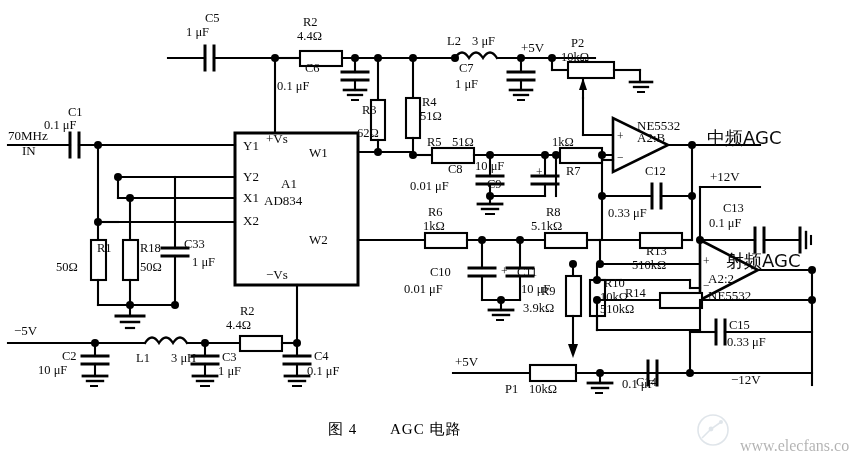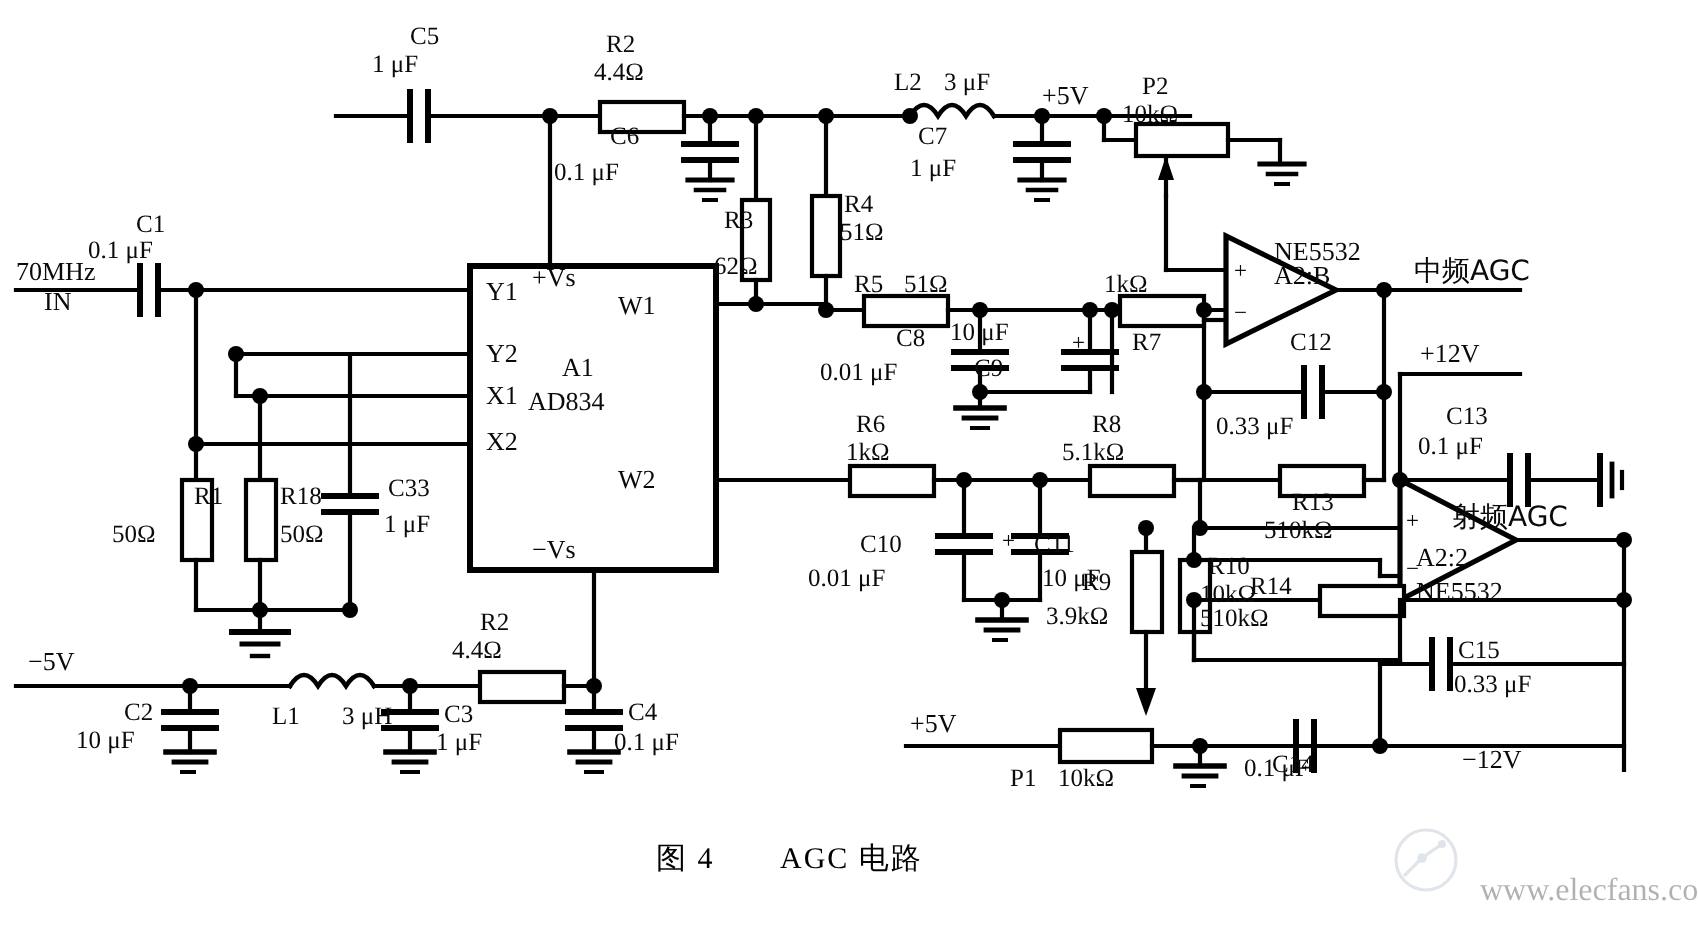--- a/index.html
+++ b/index.html
@@ -5,21 +5,21 @@
   html,body{margin:0;padding:0;background:#fff;}
   body{width:849px;height:463px;overflow:hidden;
        font-family:"Liberation Serif", serif; color:#000;}
   #root{position:relative;width:849px;height:463px;background:#fff;}
   svg{position:absolute;left:0;top:0;}
   .lbl{position:absolute;font-family:"Liberation Serif",serif;
        font-size:12.5px;line-height:1.02;white-space:pre;color:#0a0a0a;}
   .lbl.s{font-size:11.5px;}
   .lbl.t{font-size:13px;}
   .cap{position:absolute;font-size:15px;letter-spacing:1px;}
-  .cn{font-family:"DejaVu Sans",sans-serif;font-size:14px;}
+  .cn{font-family:"DejaVu Sans",sans-serif;font-size:18px;}
   .wm{position:absolute;opacity:.30;}
   .botcut{position:absolute;left:8px;top:452px;width:300px;height:11px;
           overflow:hidden;opacity:.75;font-size:13px;}
 </style>
 </head>
 <body>
 
 <div id="root">
 
 <svg width="849" height="463">
@@ -374,21 +374,21 @@
 <div class="lbl t" style="left:309px;top:233px;">W2</div>
 <div class="lbl t" style="left:281px;top:177px;">A1</div>
 <div class="lbl t" style="left:264px;top:194px;">AD834</div>
 
 <div class="lbl" style="left:61px;top:242px;margin-left:36px;">R1</div>
 <div class="lbl" style="left:56px;top:261px;">50Ω</div>
 
 <div class="lbl" style="left:140px;top:242px;">R18</div>
 <div class="lbl" style="left:140px;top:261px;">50Ω</div>
 
-<div class="lbl" style="left:194px;top:238px;">C33</div>
+<div class="lbl" style="left:184px;top:238px;">C33</div>
 <div class="lbl" style="left:192px;top:256px;">1 μF</div>
 
 <div class="lbl t" style="left:14px;top:324px;">−5V</div>
 
 <div class="lbl" style="left:62px;top:350px;">C2</div>
 <div class="lbl" style="left:38px;top:364px;">10 μF</div>
 
 <div class="lbl" style="left:136px;top:352px;">L1</div>
 <div class="lbl" style="left:171px;top:352px;text-align:center;">3 μH</div>
 

